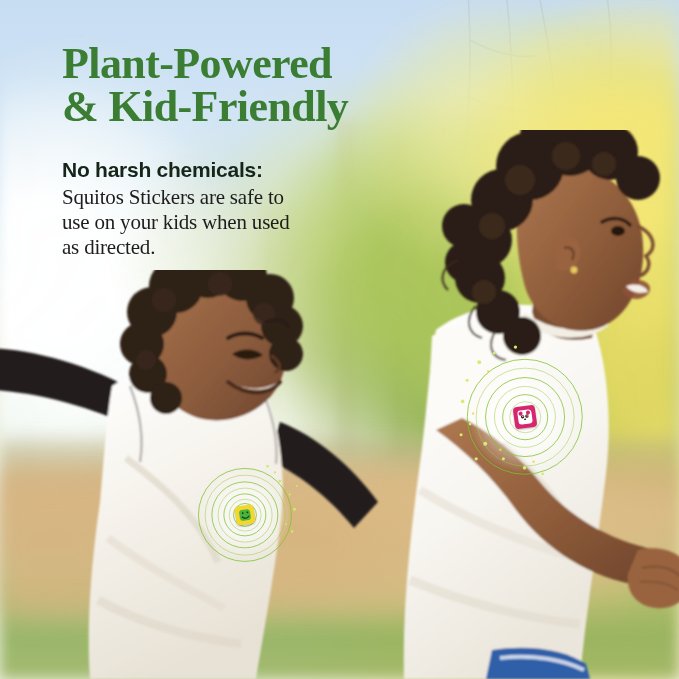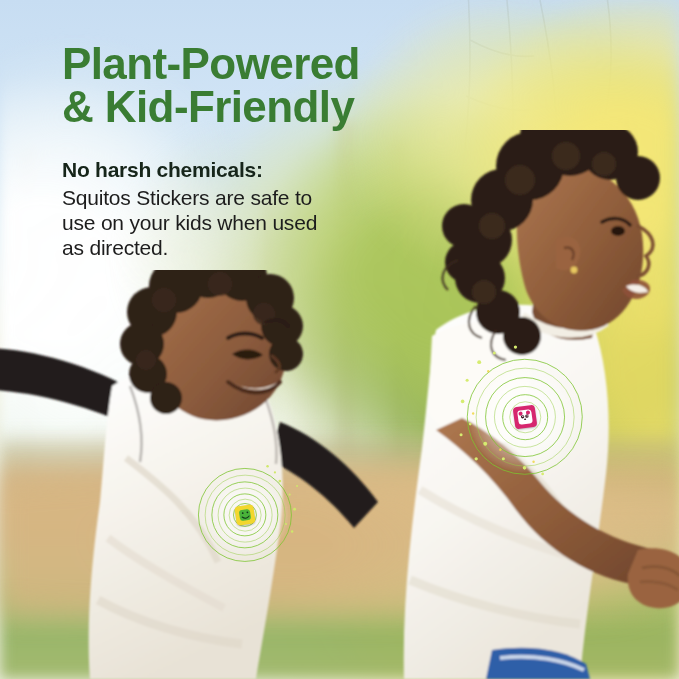--- a/index.html
+++ b/index.html
@@ -144,39 +144,41 @@
   .copy{position:absolute;left:62px;top:42px;width:430px;}
 
   .headline{
     margin:0;
     font-size:44px;
     line-height:.98;
     font-weight:bold;
     letter-spacing:-.6px;
     color:#3a7d33;
     white-space:pre-line;
+    font-family:Liberation Serif, serif;
   }
 
   .subhead{
     margin:30px 0 0 0;
     font-size:21px;
     line-height:1.12;
     font-weight:bold;
     letter-spacing:-.25px;
     color:#16251a;
   }
 
   .body-copy{
     margin:3px 0 0 0;
     font-size:21px;
     line-height:1.2;
     font-weight:normal;
     letter-spacing:-.2px;
     color:#1d1d1d;
     white-space:pre-line;
+    font-family:Liberation Serif, serif;
   }
 </style>
 </head>
 <body>
 
 <div class="stage">
 
   <div class="layer sky"></div>
 
   <svg class="layer branches" viewBox="0 0 679 679" preserveAspectRatio="none">

